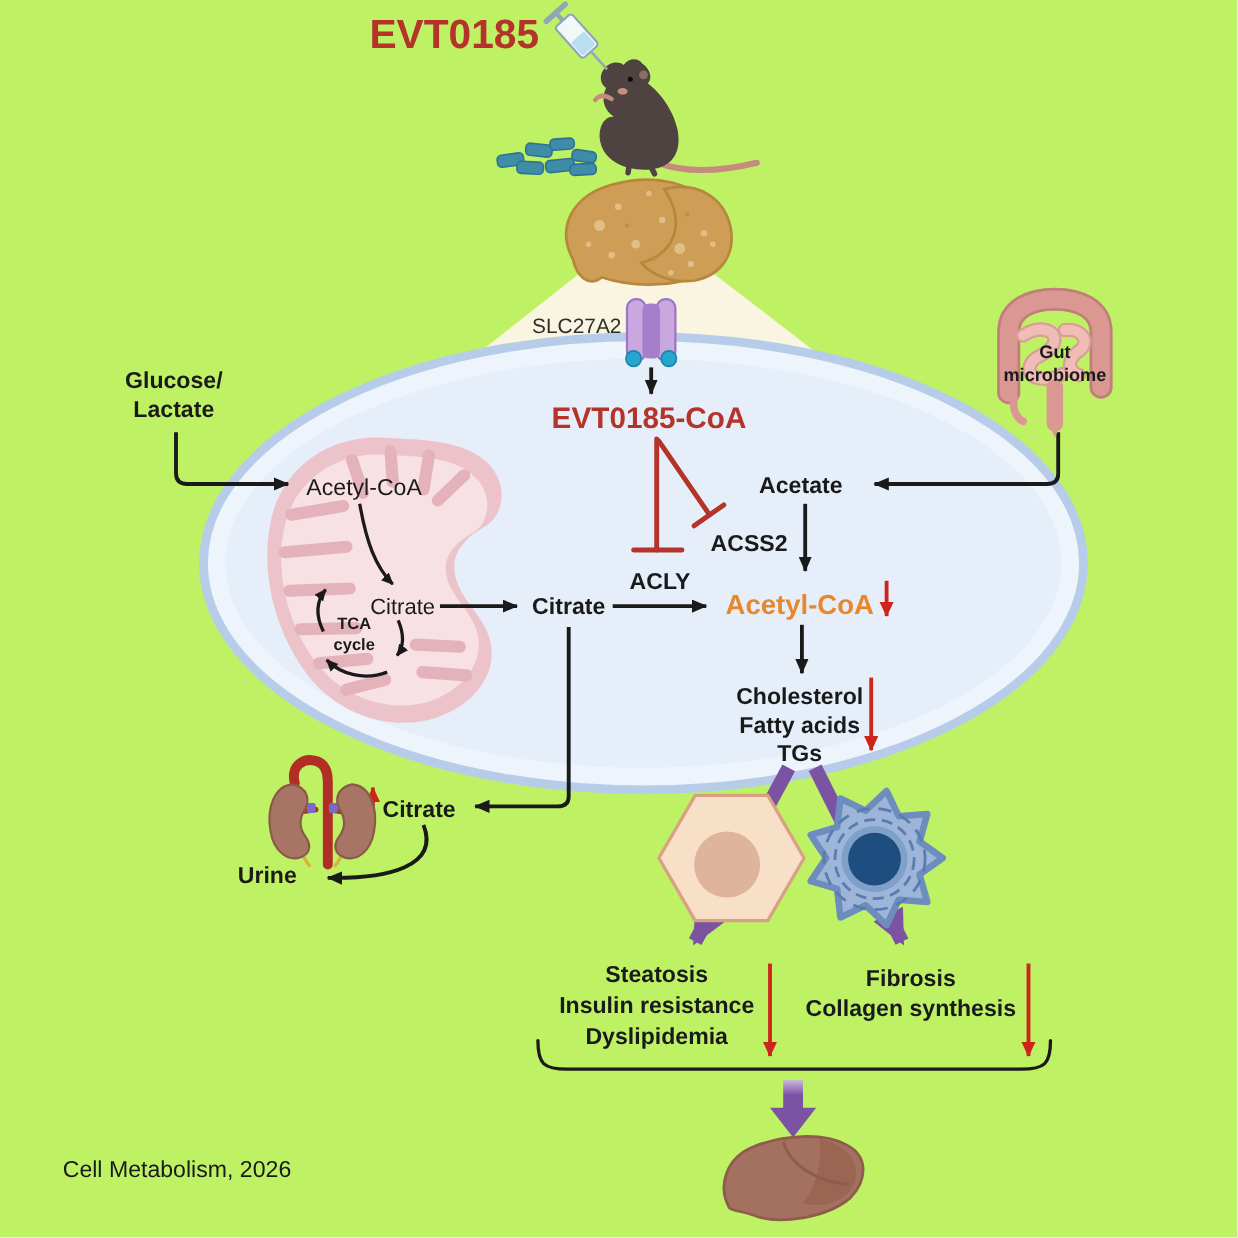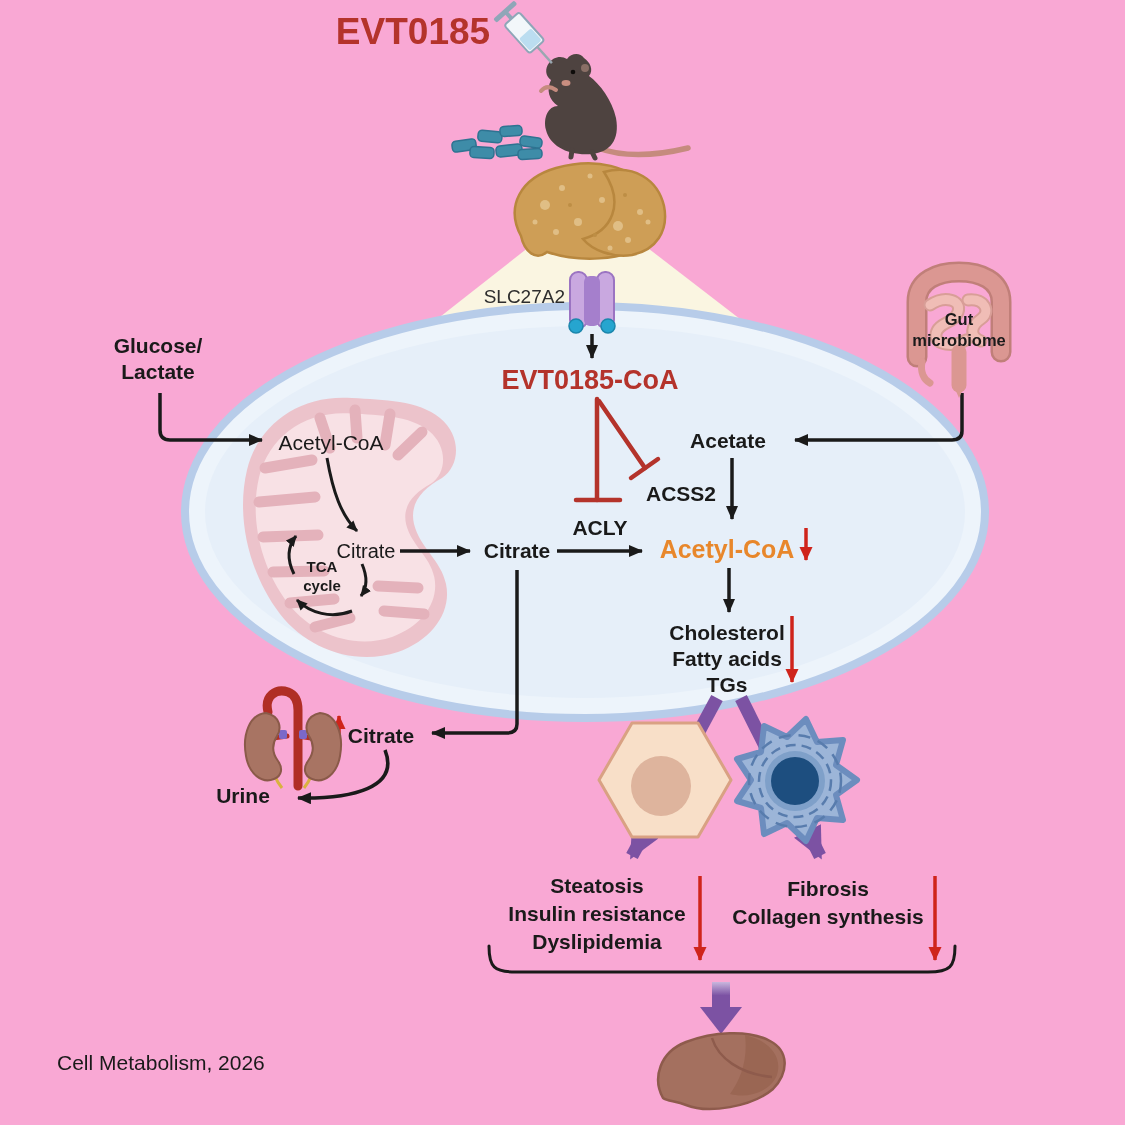--- a/index.html
+++ b/index.html
@@ -1,16 +1,16 @@
 <!DOCTYPE html>
 <html><head>
 <meta charset="utf-8">
 <style>
   html,body{margin:0;padding:0;background:#ffffff;}
-  .canvas{width:1125px;height:1125px;position:relative;background:#f9a8d4;overflow:hidden;}
+  .canvas{width:1125px;height:1125px;position:relative;background:#bef264;overflow:hidden;}
   svg{display:block;}
   text{font-family:"Liberation Sans","DejaVu Sans",sans-serif;fill:#1a1a1a;}
   .b{font-weight:700;}
   .red{fill:#B4332B;}
   .orange{fill:#E8872B;}
   .gray{fill:#2d2d2d;}
   .ka{stroke:#1a1a1a;stroke-width:3.5;fill:none;}
   .kthin{stroke:#1a1a1a;stroke-width:3;fill:none;}
   .ra{stroke:#CF241B;stroke-width:3.5;fill:none;}
   .inh{stroke:#B4332B;stroke-width:4.5;fill:none;stroke-linecap:round;}

